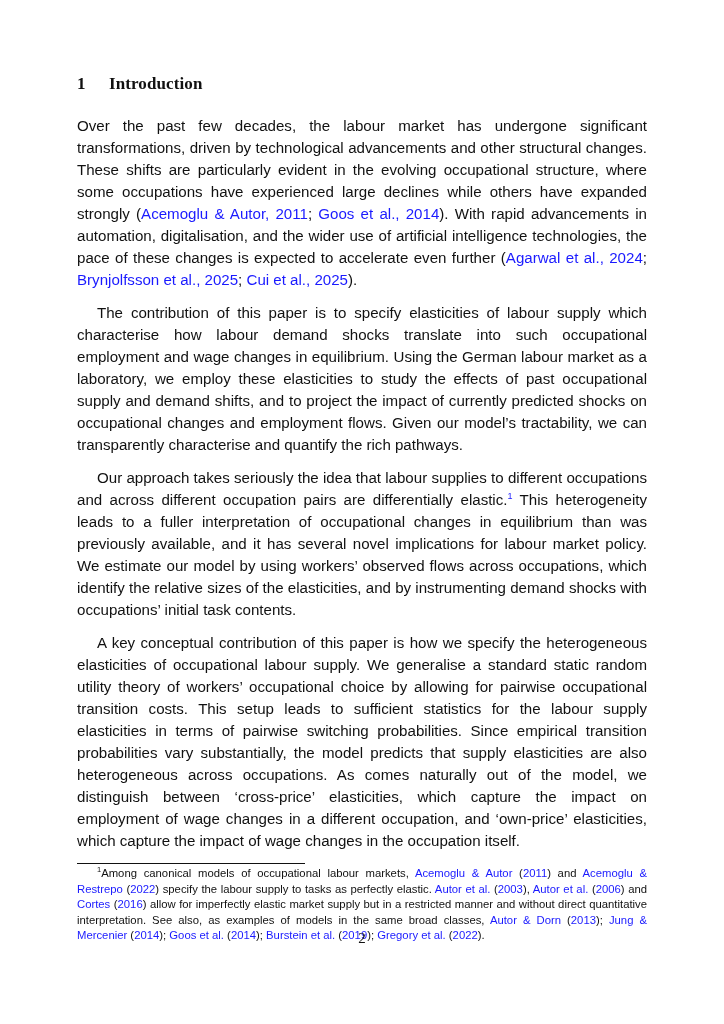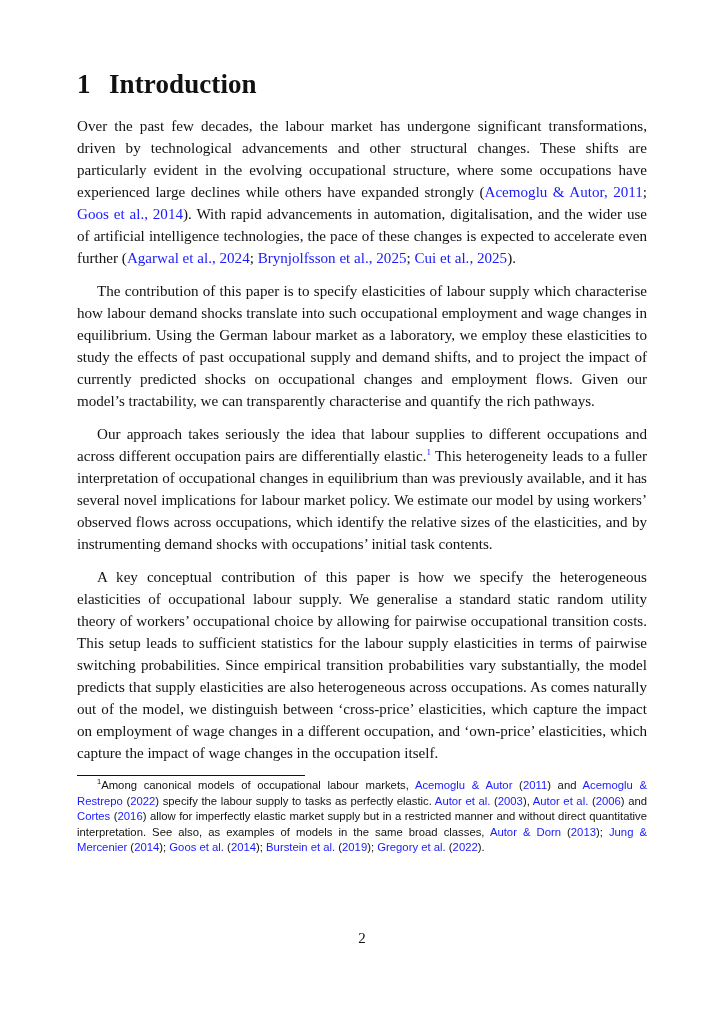--- a/index.html
+++ b/index.html
@@ -1,20 +1,20 @@
 <!DOCTYPE html>
 <html><head>
 <meta charset="utf-8">
 <style>
   html, body { margin: 0; padding: 0; background: #ffffff; }
   body { width: 724px; height: 1024px; position: relative; overflow: hidden; }
   .page { position: absolute; left: 77px; top: 70px; width: 570px; color: #111; font-family: "DejaVu Serif", "Liberation Serif", serif; }
-  .section-title { font-family: "Liberation Serif", serif; font-weight: bold; font-size: 27px; margin: 0 0 17px 0; line-height: 28px; letter-spacing: 0.1px; }
+  .section-title { font-family: "Liberation Serif", serif; font-weight: bold; font-size: 17px; margin: 0 0 17px 0; line-height: 28px; letter-spacing: 0.1px; }
   .section-title .num { display: inline-block; width: 32px; }
-  p.body { font-family: Liberation Serif, serif; font-size: 15.1px; line-height: 22px; margin: 0 0 11px 0; text-align: justify; hyphens: auto; }
+  p.body { font-family: Liberation Sans, sans-serif; font-size: 15.1px; line-height: 22px; margin: 0 0 11px 0; text-align: justify; hyphens: auto; }
   p.body.indent { text-indent: 20px; }
   a.cite { color: #1a1aff; text-decoration: none; }
   sup.fnmark { font-size: 9px; vertical-align: super; line-height: 0; color: #1a1aff; }
   .footrule { width: 228px; border-top: 1px solid #111; margin: 6px 0 2px 0; }
   p.footnote { font-family: Liberation Sans, sans-serif; font-size: 11.3px; line-height: 15.5px; margin: 0; text-align: justify; text-indent: 20px; }
   p.footnote sup { font-size: 7.5px; vertical-align: super; line-height: 0; }
   .pagenum { position: absolute; left: 0; right: 0; top: 930px; text-align: center; font-family: "Liberation Serif", serif; font-size: 15px; color: #111; }
 </style>
 </head>
 <body>

